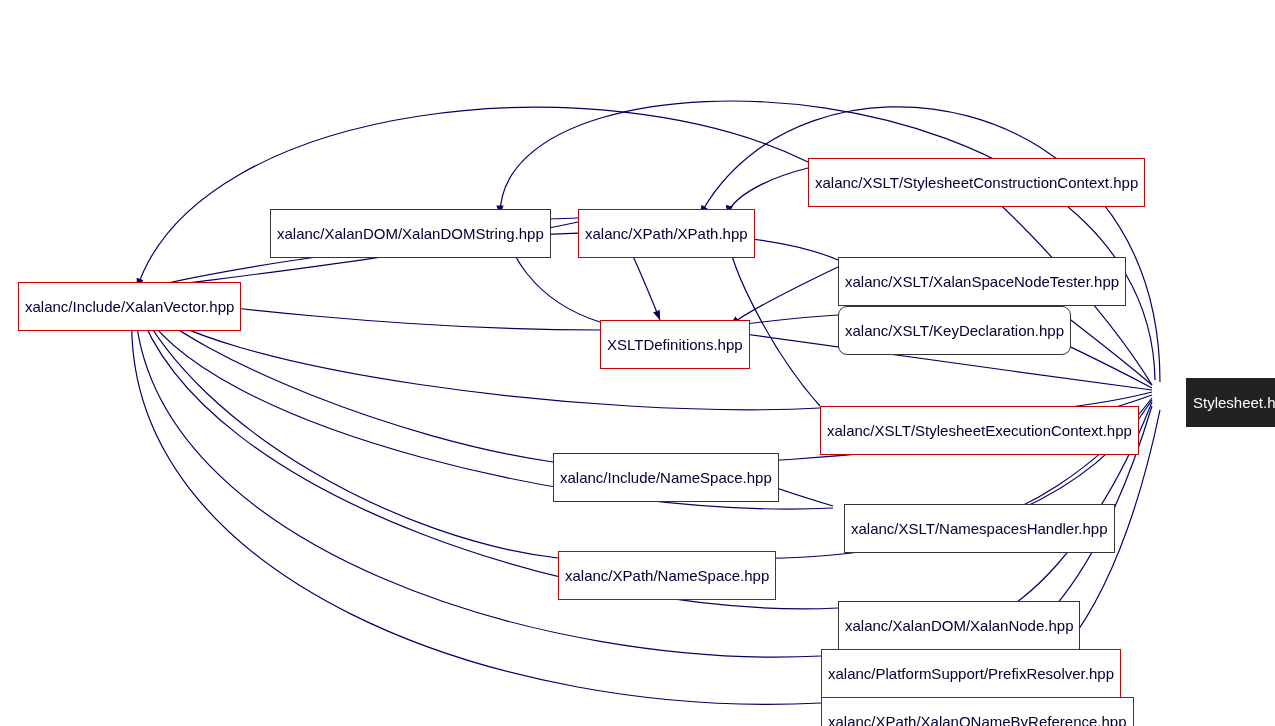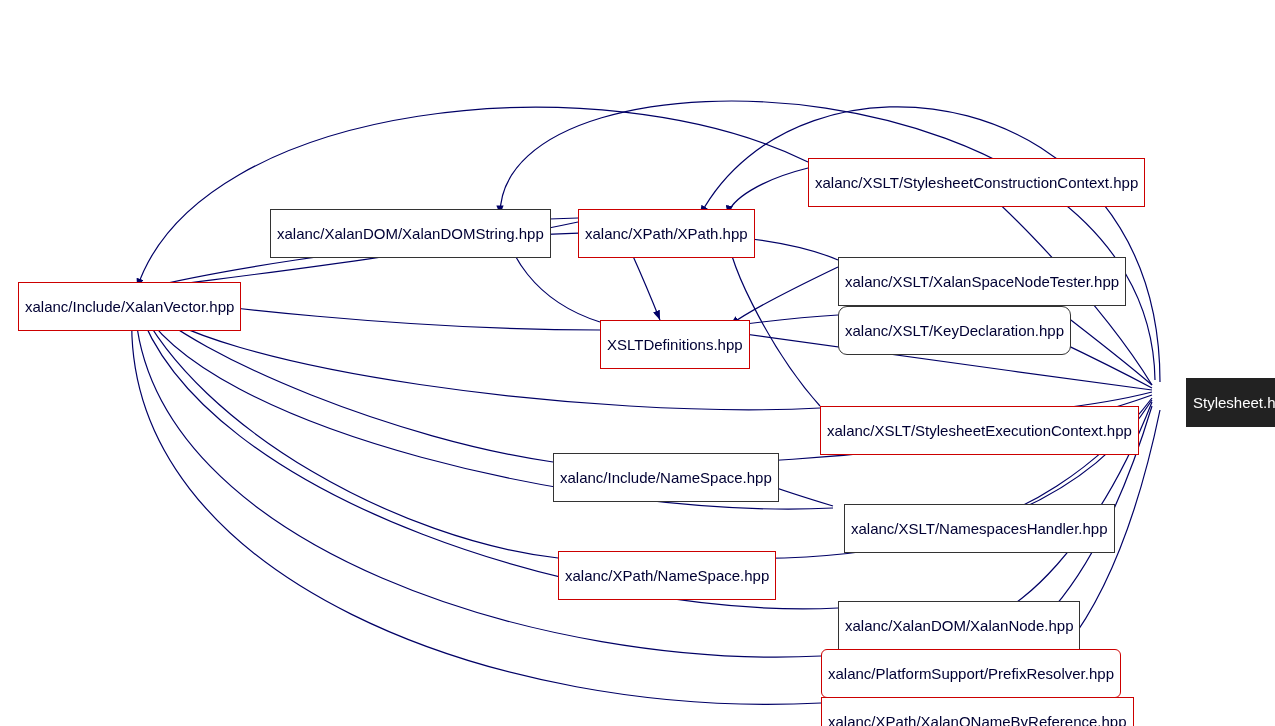--- a/index.html
+++ b/index.html
@@ -141,19 +141,19 @@
   <div class="node node-red" style="left:820px; top:406px;">xalanc/XSLT/StylesheetExecutionContext.hpp</div>
 
   <div class="node node-dark" style="left:553px; top:453px;">xalanc/Include/NameSpace.hpp</div>
 
   <div class="node node-dark" style="left:833px; top:504px;margin-left:11px;">xalanc/XSLT/NamespacesHandler.hpp</div>
 
   <div class="node node-red" style="left:558px; top:551px;">xalanc/XPath/NameSpace.hpp</div>
 
   <div class="node node-dark" style="left:838px; top:601px;">xalanc/XalanDOM/XalanNode.hpp</div>
 
-  <div class="node node-red" style="left:821px; top:649px;border-radius:6px;">xalanc/PlatformSupport/PrefixResolver.hpp</div>
+  <div class="node node-red" style="left:821px; top:649px;">xalanc/PlatformSupport/PrefixResolver.hpp</div>
 
   <div class="node node-red" style="left:821px; top:697px;">xalanc/XPath/XalanQNameByReference.hpp</div>
 
   <div class="node node-black-bg" style="left:1152px; top:378px;margin-left:34px;">Stylesheet.hpp</div>
 
 </div>
 
 </body></html>

